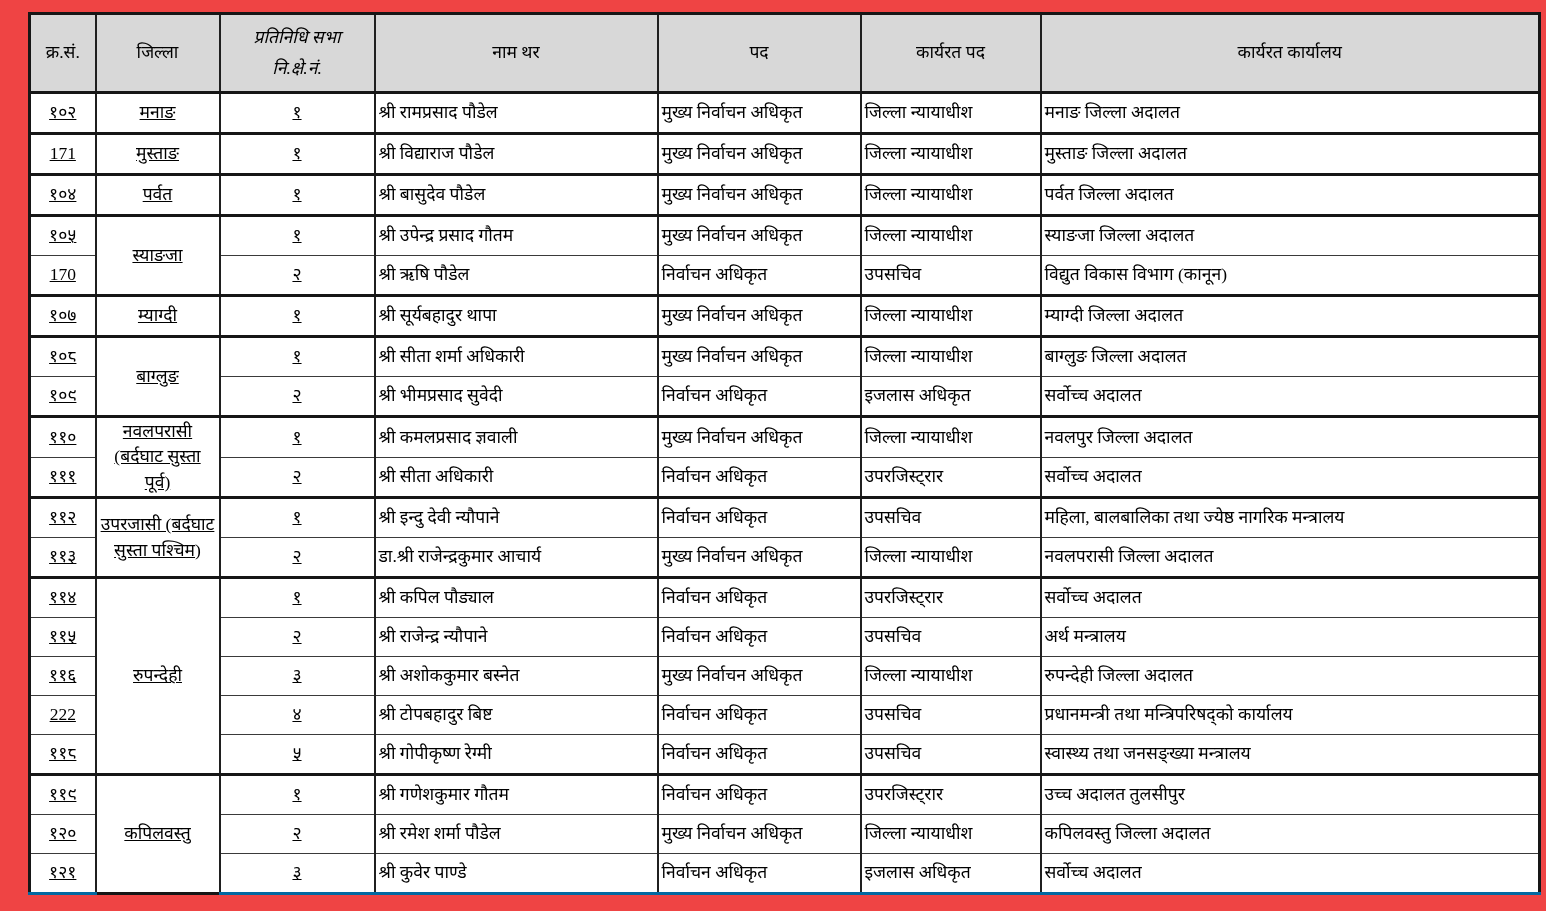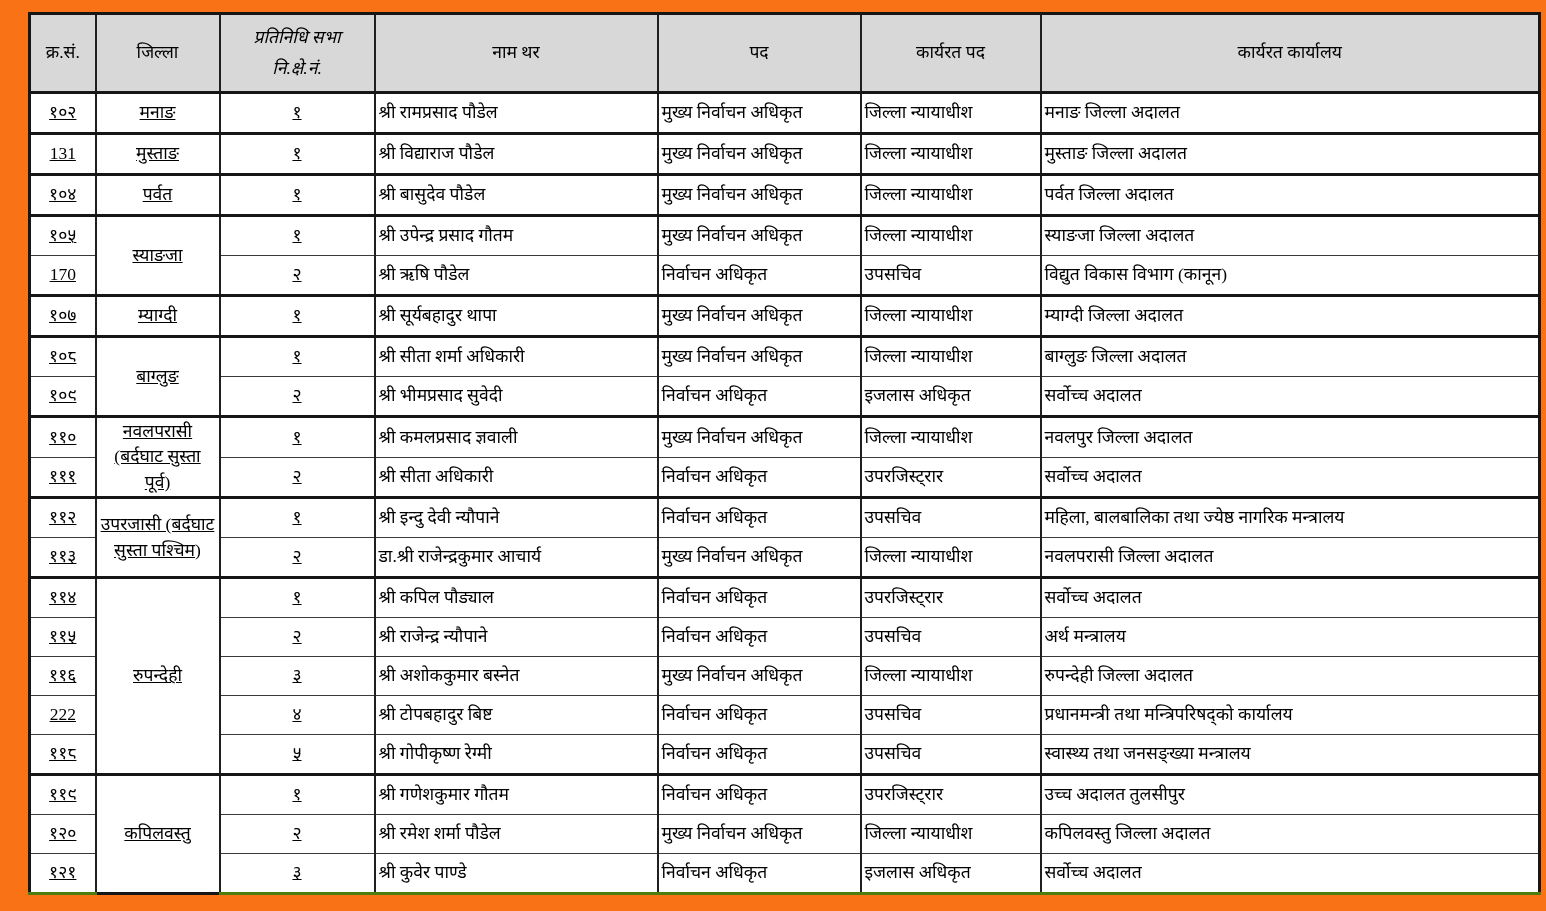--- a/index.html
+++ b/index.html
@@ -8,21 +8,21 @@
     background: #ffffff;
     width: 1546px;
     height: 911px;
     font-family: "Liberation Serif", "DejaVu Serif", serif;
     color: #000000;
   }
   .page {
     position: relative;
     width: 1546px;
     height: 911px;
-    background: #f97316;
+    background: #ef4444;
     overflow: hidden;
   }
   table.officer-table {
     position: absolute;
     left: 28px;
     top: 12px;
     width: 1510px;
     border-collapse: collapse;
     table-layout: fixed;
     border: 3px solid #161616;
@@ -41,21 +41,21 @@
   thead th {
     background: #d8d8d8;
     height: 74px;
     text-align: center;
     border-bottom: 3px solid #161616;
   }
   tbody td { height: 36px; background: #ffffff; }
   
   tbody tr td { border-top: 1px solid #3a3a3a; border-bottom: 1px solid #3a3a3a; }
   tbody tr.group-start td { border-top: 3px solid #161616; }
-  tbody tr:last-child td { border-bottom: 3px solid #4d7c0f; }
+  tbody tr:last-child td { border-bottom: 3px solid #0369a1; }
   .ta-c { text-align: center; text-decoration: underline; }
   .ta-l { text-align: left; }
   td.district-cell { line-height: 1.55; padding: 0 4px; }
   .hdr-two-line div { line-height: 1.8; font-style: italic; }
 </style>
 </head>
 <body>
 
 <div class="page">
   <table class="officer-table">
@@ -86,21 +86,21 @@
         <tr class="group-start">
           <td class="ta-c">१०२</td>
           <td class="ta-c district-cell" rowspan="1">मनाङ</td>
           <td class="ta-c">१</td>
           <td class="ta-l">श्री रामप्रसाद पौडेल</td>
           <td class="ta-l">मुख्य निर्वाचन अधिकृत</td>
           <td class="ta-l">जिल्ला न्यायाधीश</td>
           <td class="ta-l">मनाङ जिल्ला अदालत</td>
         </tr>
         <tr class="group-start">
-          <td class="ta-c">131</td>
+          <td class="ta-c">171</td>
           <td class="ta-c district-cell" rowspan="1">मुस्ताङ</td>
           <td class="ta-c">१</td>
           <td class="ta-l">श्री विद्याराज पौडेल</td>
           <td class="ta-l">मुख्य निर्वाचन अधिकृत</td>
           <td class="ta-l">जिल्ला न्यायाधीश</td>
           <td class="ta-l">मुस्ताङ जिल्ला अदालत</td>
         </tr>
         <tr class="group-start">
           <td class="ta-c">१०४</td>
           <td class="ta-c district-cell" rowspan="1">पर्वत</td>

